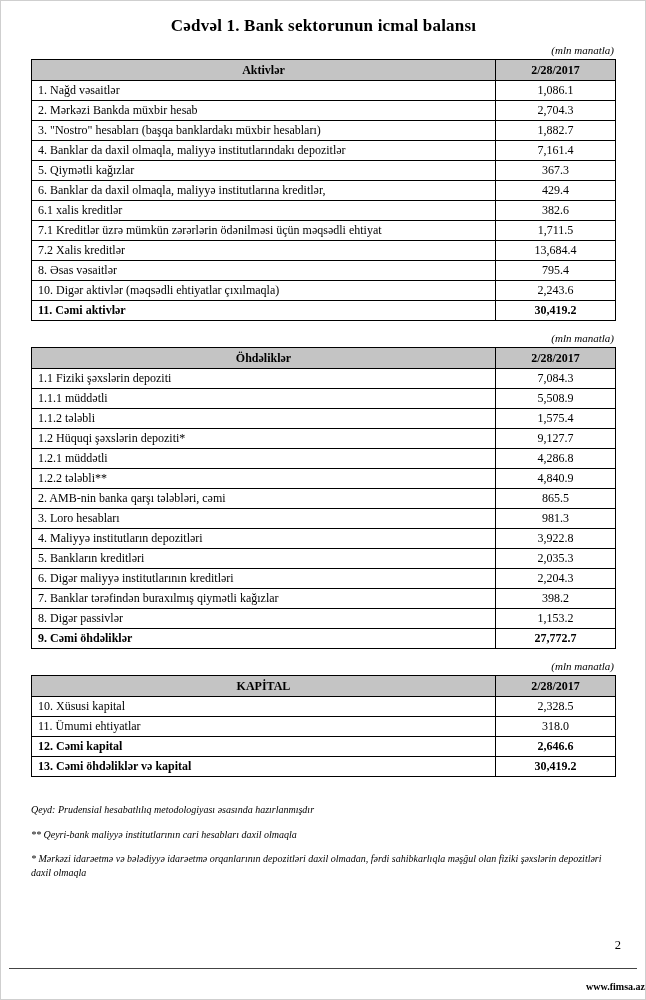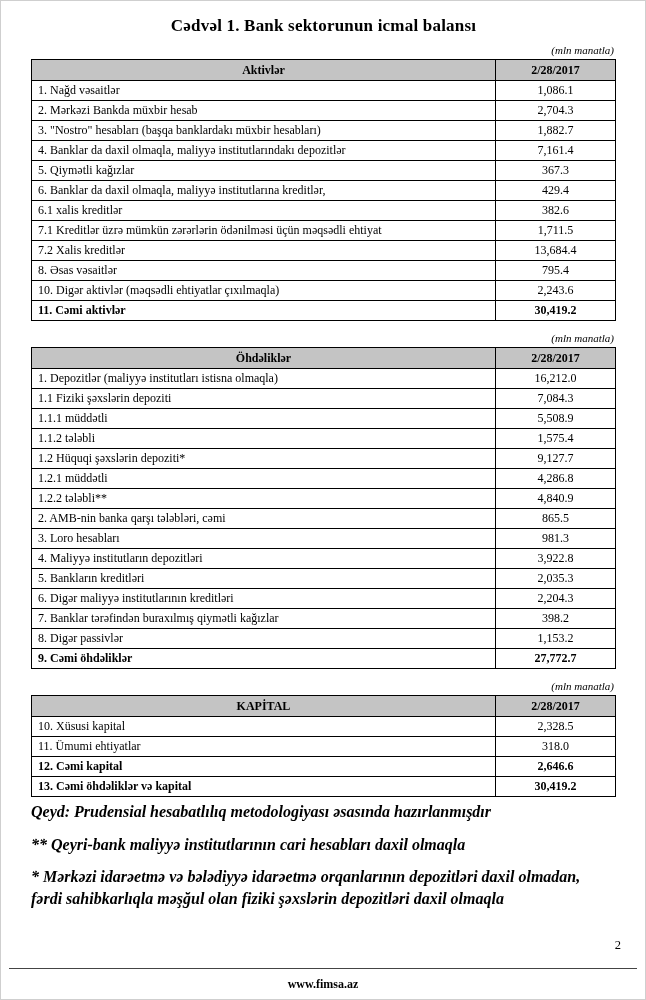--- a/index.html
+++ b/index.html
@@ -52,49 +52,48 @@
     font-size:12px;
     height:21px;
     margin-top:8px;
   }
   td.col-value, th.col-value { width:120px; text-align:center; white-space:nowrap; }
   td.col-label { text-align:left; }
   td.indent-1 { padding-left:34px; }
   td.indent-2 { padding-left:50px; }
   tr.bold td { font-weight:bold; }
   .footnotes {
-    margin-top:4px;
+    margin-top:26px;
     font-style:italic;
-    font-size:16px;
+    font-size:10px;
     line-height:1.35;
     padding-right:4px;
-    font-weight:bold;
   }
   .footnote { margin-bottom:11px; }
   .page-number {
     position:absolute;
     right:24px;
     bottom:46px;
     font-size:12.5px;
   }
   .footer-divider {
     position:absolute;
     left:8px;
     right:8px;
     bottom:30px;
     border-top:1px solid #444;
   }
   .footer-url {
     position:absolute;
     left:0;
     bottom:7px;
     width:100%;
-    text-align:center;
+    text-align:right;
     font-weight:bold;
-    font-size:12px;
+    font-size:10px;
   }
 </style>
 </head>
 <body>
 
 <div class="page">
 
   <h1 class="title">Cədvəl 1. Bank sektorunun icmal balansı</h1>
 
   <div id="tables-root">
@@ -160,24 +159,20 @@
       <div class="unit-note">(mln manatla)</div>
       <table class="balance-table">
         <thead>
           <tr>
             <th class="col-label">Öhdəliklər</th>
             <th class="col-value">2/28/2017</th>
           </tr>
         </thead>
         <tbody>
           <tr>
-            <td class="col-label indent-0">1. Depozitlər (maliyyə institutları istisna olmaqla)</td>
-            <td class="col-value">16,212.0</td>
-          </tr>
-          <tr>
             <td class="col-label indent-1">1.1 Fiziki şəxslərin depoziti</td>
             <td class="col-value">7,084.3</td>
           </tr>
           <tr>
             <td class="col-label indent-2">1.1.1 müddətli</td>
             <td class="col-value">5,508.9</td>
           </tr>
           <tr>
             <td class="col-label indent-2">1.1.2 tələbli</td>
             <td class="col-value">1,575.4</td>

